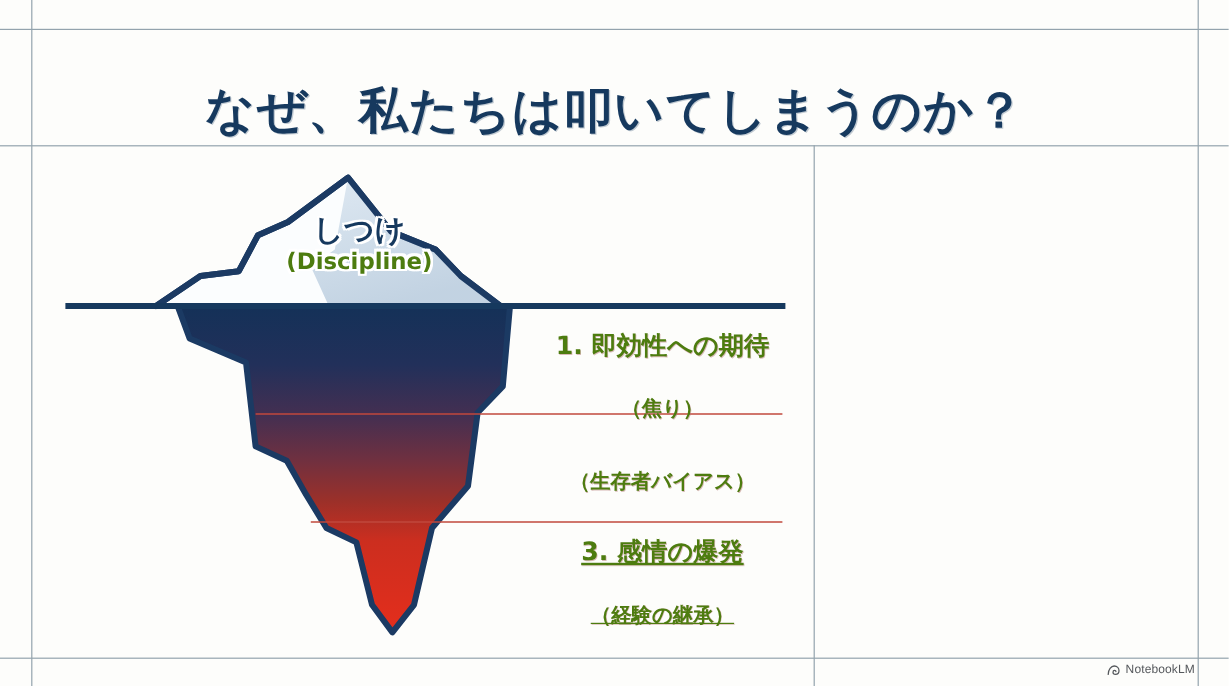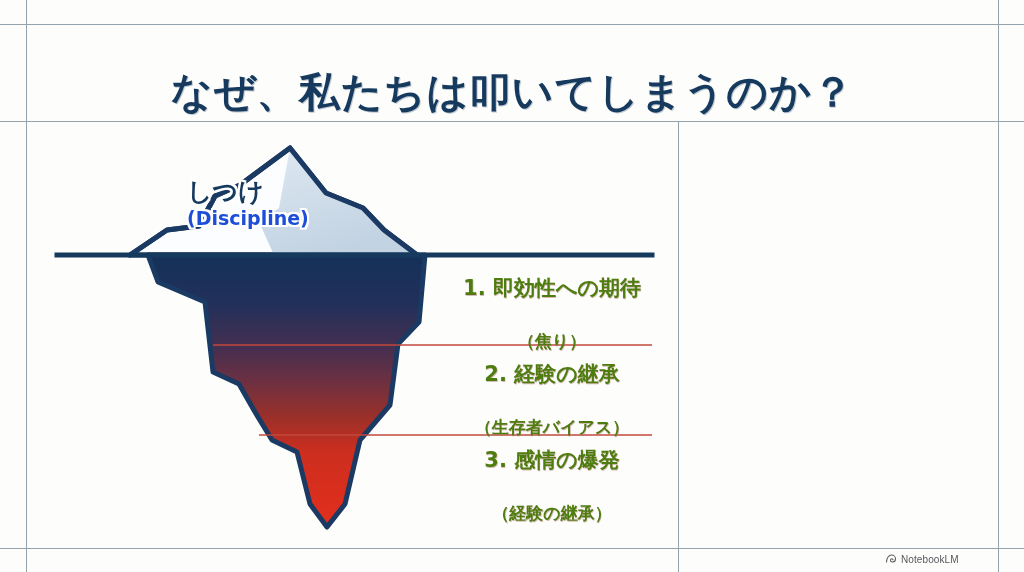--- a/index.html
+++ b/index.html
@@ -73,40 +73,41 @@
   }
   #iceberg-svg {
     position: absolute;
     left: 0;
     top: 0;
   }
 
   
   #tip-label {
     position: absolute;
-    left: 160px;
+    left: 175px;
     top: 56px;
     width: 195px;
+    text-align: center;
     pointer-events: none;
   }
   #tip-label-main {
     font-family: "DejaVu Sans", "Liberation Sans", sans-serif;
     font-size: 25px;
     font-weight: bold;
     color: #16395e;
     line-height: 1.15;
     text-shadow:
       -2px 0 #ffffff, 2px 0 #ffffff, 0 -2px #ffffff, 0 2px #ffffff,
       -2px -2px #ffffff, 2px -2px #ffffff, -2px 2px #ffffff, 2px 2px #ffffff;
   }
   #tip-label-sub {
     font-family: "DejaVu Sans", "Liberation Sans", sans-serif;
     font-size: 19px;
     font-weight: bold;
-    color: #1d4ed8;
+    color: #4d7c0f;
     line-height: 1.25;
     text-shadow:
       -2px 0 #ffffff, 2px 0 #ffffff, 0 -2px #ffffff, 0 2px #ffffff,
       -2px -2px #ffffff, 2px -2px #ffffff, -2px 2px #ffffff, 2px 2px #ffffff;
   }
 
   
   .layer-label {
     position: absolute;
     left: 400px;
@@ -125,21 +126,21 @@
   .layer-sub {
     font-size: 17px;
     font-weight: bold;
     line-height: 1.45;
     white-space: nowrap;
     text-shadow: 0.6px 0.6px 0 rgba(180,120,115,0.5);
     margin-top: 28px;
   }
   #layer-1 { top: 154px; }
   #layer-2 { top: 240px; }
-  #layer-3 { top: 326px; }
+  #layer-3 { top: 326px; text-decoration: underline; }
 
   
   #right-panel {
     position: absolute;
     left: 679px;
     top: 122px;
     width: 319px;
     height: 426px;
     display: flex;
     align-items: center;
@@ -150,24 +151,23 @@
     color: #16395e;
     line-height: 1.72;
     padding-left: 31px;
     padding-right: 14px;
     letter-spacing: 0.5px;
   }
 
   
   #watermark {
     position: absolute;
-    left: 885px;
+    left: 922px;
     top: 553px;
     display: flex;
-    align-items: center;
     gap: 4px;
   }
   #watermark-label {
     font-family: "Liberation Sans", "DejaVu Sans", sans-serif;
     font-size: 10px;
     color: #55585c;
     letter-spacing: 0.1px;
   }
 </style>
 </head>
@@ -230,21 +230,20 @@
     <div id="tip-label">
       <div id="tip-label-main">しつけ</div>
       <div id="tip-label-sub">(Discipline)</div>
     </div>
 
     <div class="layer-label" id="layer-1">
       <div class="layer-title">1. 即効性への期待</div>
       <div class="layer-sub">（焦り）</div>
     </div>
     <div class="layer-label" id="layer-2">
-      <div class="layer-title">2. 経験の継承</div>
       <div class="layer-sub">（生存者バイアス）</div>
     </div>
     <div class="layer-label" id="layer-3">
       <div class="layer-title">3. 感情の爆発</div>
       <div class="layer-sub">（経験の継承）</div>
     </div>
   </div>
 
 
   <div id="watermark">

